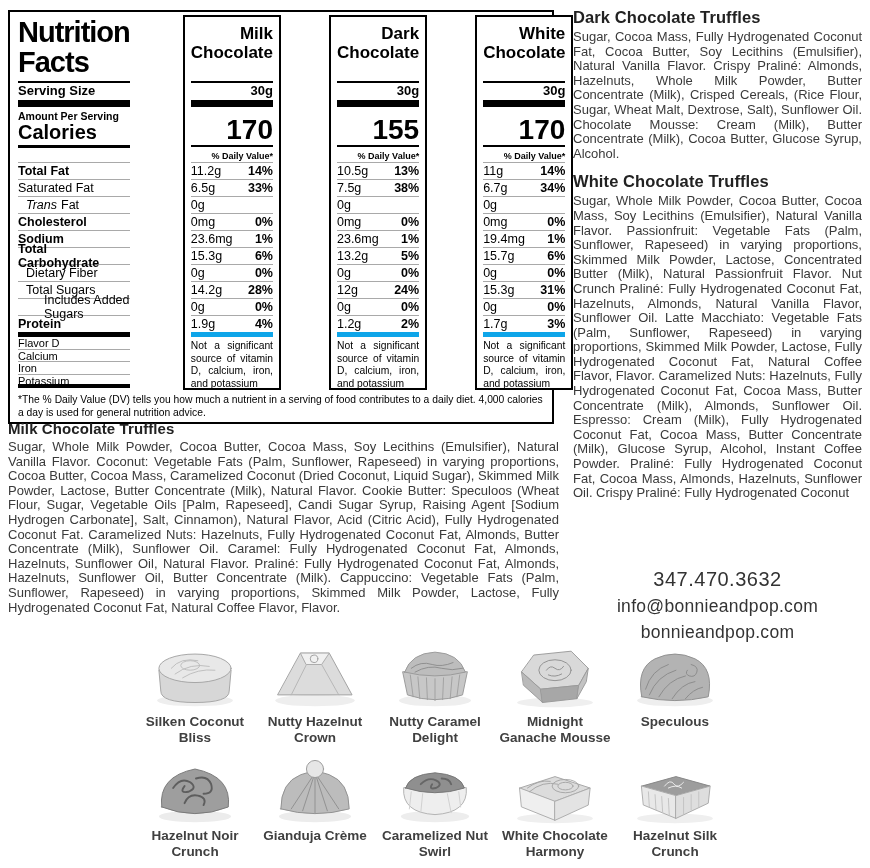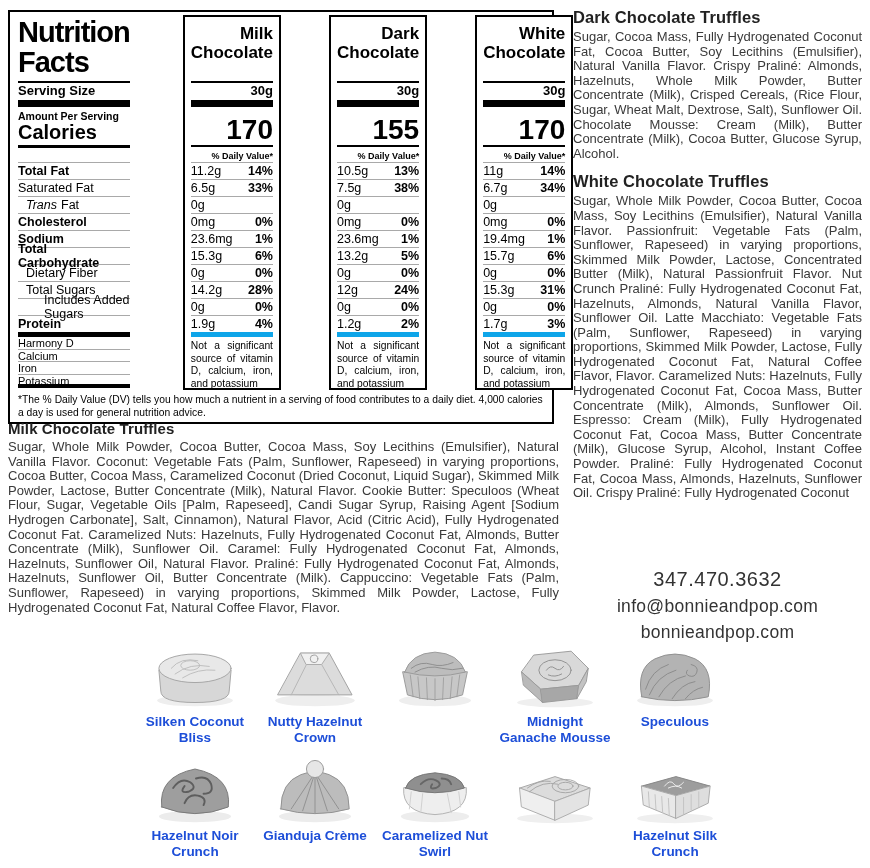--- a/index.html
+++ b/index.html
@@ -61,21 +61,21 @@
   .milk-sec{position:absolute;left:8px;top:420px;width:551px;}
   .milk-sec .sec-h{font-size:15px;margin-bottom:3px;}
 
   
   .choc-row{position:absolute;left:0;width:870px;display:flex;justify-content:center;gap:4px;}
   .row1{top:634px;}
   .row2{top:748px;}
   .choc-item{width:116px;text-align:center;}
   .choc-img{height:78px;display:flex;align-items:flex-end;justify-content:center;}
   .choc-img svg{display:block;}
-  .choc-label{font-size:13.5px;font-weight:bold;color:#1d4ed8;line-height:16px;margin-top:2px;}
+  .choc-label{font-size:13.5px;font-weight:bold;color:#404040;line-height:16px;margin-top:2px;}
 </style>
 </head>
 <body>
 
 <div class="sheet">
 
   <div class="nf-box">
     <div class="nf-cols">
 
       <div class="col label-col">
@@ -118,21 +118,21 @@
             <span>Total Sugars</span>
           </div>
         <div class="nrow i2">
             <span>Includes Added Sugars</span>
           </div>
         <div class="nrow b">
             <span>Protein</span>
           </div>
 
         <div class="vitamins">
-          <div class="vrow">Harmony D</div>
+          <div class="vrow">Flavor D</div>
           <div class="vrow">Calcium</div>
           <div class="vrow">Iron</div>
           <div class="vrow">Potassium</div>
         </div>
       </div>
 
       <div class="col val-col">
         <div class="vc-head">Milk Chocolate</div>
         <div class="serving">
             <span>30g</span>
@@ -337,20 +337,21 @@
     <div class="choc-item">
       <div class="choc-img">
         <svg width="108" height="76" viewBox="0 0 110 80" fill="none" stroke-linecap="round">
           <ellipse cx="55" cy="68" rx="38" ry="6" fill="#eeeeee"></ellipse>
           <path d="M21 38 L26 62 Q55 72 84 62 L89 38 Z" fill="#c7c7c7" stroke="#999999"></path>
           <path d="M29 41 L32 64 M37 43 L39 66 M46 44 L47 67 M55 45 L55 68 M64 44 L63 67 M73 43 L71 66 M81 41 L78 64" stroke="#a0a0a0"></path>
           <path d="M23 38 Q30 18 55 17 Q80 18 87 38 Q55 46 23 38 Z" fill="#bdbdbd" stroke="#999999"></path>
           <path d="M30 34 Q40 26 52 30 Q62 33 74 28 M34 38 Q48 30 62 34 Q73 37 84 34" stroke="#8d8d8d"></path>
         </svg>
       </div>
+      <div class="choc-label">Nutty Caramel Delight</div>
     </div>
     <div class="choc-item">
       <div class="choc-img">
         <svg width="108" height="76" viewBox="0 0 110 80" fill="none" stroke-linecap="round">
           <ellipse cx="55" cy="70" rx="40" ry="5" fill="#efefef"></ellipse>
           <polygon points="33,20 72,16 90,34 80,52 40,56 20,38" fill="#d9d9d9" stroke="#9a9a9a"></polygon>
           <polygon points="20,38 40,56 42,70 22,52" fill="#b9b9b9" stroke="#9a9a9a"></polygon>
           <polygon points="40,56 80,52 78,66 42,70" fill="#a7a7a7" stroke="#9a9a9a"></polygon>
           <polygon points="80,52 90,34 88,48 78,66" fill="#c3c3c3" stroke="#9a9a9a"></polygon>
           <ellipse cx="55" cy="36" rx="17" ry="11" stroke="#8f8f8f"></ellipse>
@@ -411,20 +412,21 @@
         <svg width="108" height="76" viewBox="0 0 110 80" fill="none" stroke-linecap="round">
           <ellipse cx="55" cy="72" rx="40" ry="5" fill="#efefef"></ellipse>
           <polygon points="18,40 55,28 92,40 55,54" fill="#dcdcdc" stroke="#a5a5a5"></polygon>
           <polygon points="18,40 55,54 55,74 20,60" fill="#efefef" stroke="#ababab"></polygon>
           <polygon points="55,54 92,40 90,58 55,74" fill="#e3e3e3" stroke="#ababab"></polygon>
           <ellipse cx="66" cy="38" rx="14" ry="7" stroke="#a5a5a5"></ellipse>
           <ellipse cx="66" cy="38" rx="8" ry="4" stroke="#a5a5a5"></ellipse>
           <path d="M28 44 q14 -12 30 -8 M26 40 q12 -9 24 -7" stroke="#a5a5a5"></path>
         </svg>
       </div>
+      <div class="choc-label">White Chocolate Harmony</div>
     </div>
     <div class="choc-item">
       <div class="choc-img">
         <svg width="108" height="76" viewBox="0 0 110 80" fill="none" stroke-linecap="round">
           <ellipse cx="55" cy="72" rx="40" ry="5" fill="#efefef"></ellipse>
           <polygon points="20,38 56,28 92,38 56,48" fill="#9d9d9d" stroke="#868686"></polygon>
           <polygon points="20,38 56,48 56,72 22,58" fill="#e8e8e8" stroke="#aaaaaa"></polygon>
           <polygon points="56,48 92,38 90,56 56,72" fill="#dedede" stroke="#aaaaaa"></polygon>
           <path d="M27 44 L28 60 M34 47 L35 63 M41 49 L42 66 M48 51 L49 69 M64 50 L64 67 M72 47 L72 63 M80 44 L80 60" stroke="#c2c2c2"></path>
           <path d="M44 38 q6 -8 10 -2 q4 5 10 -2 M48 40 q8 -4 14 0" stroke="#eeeeee"></path>

